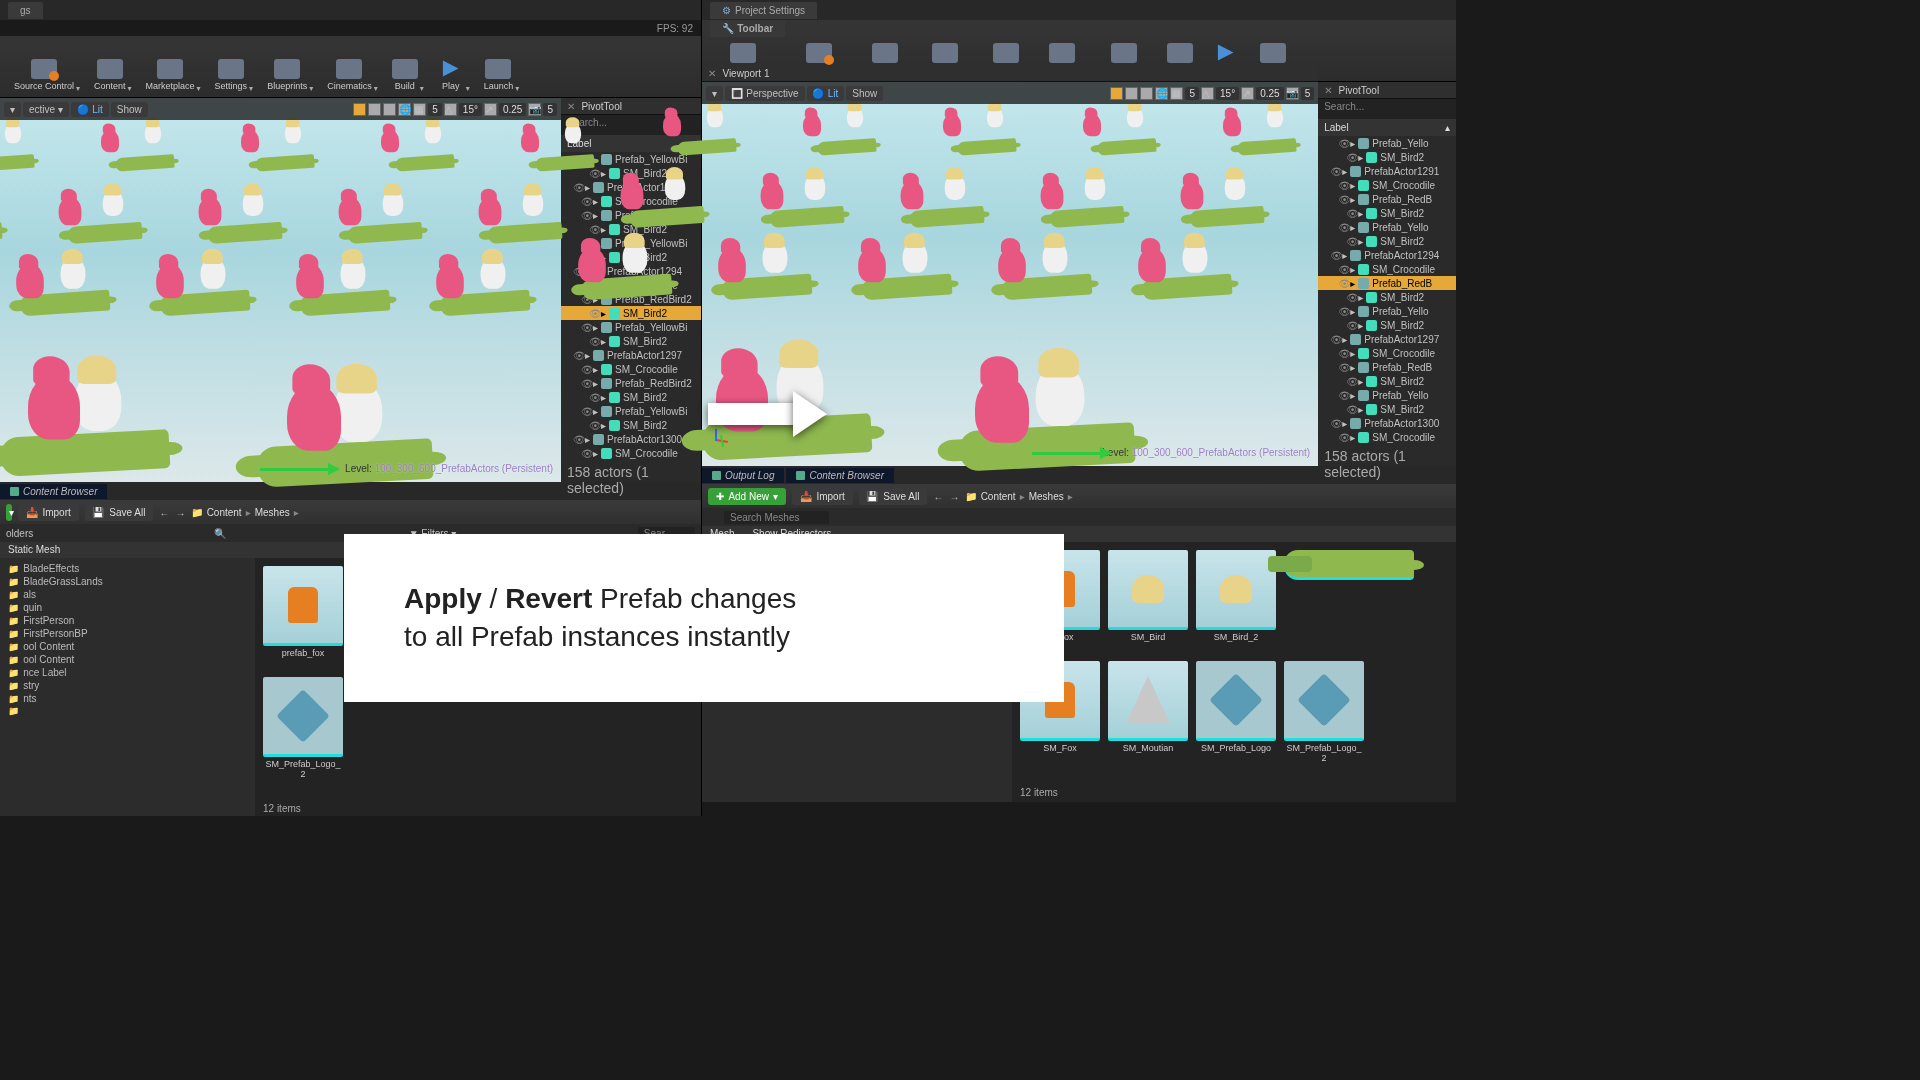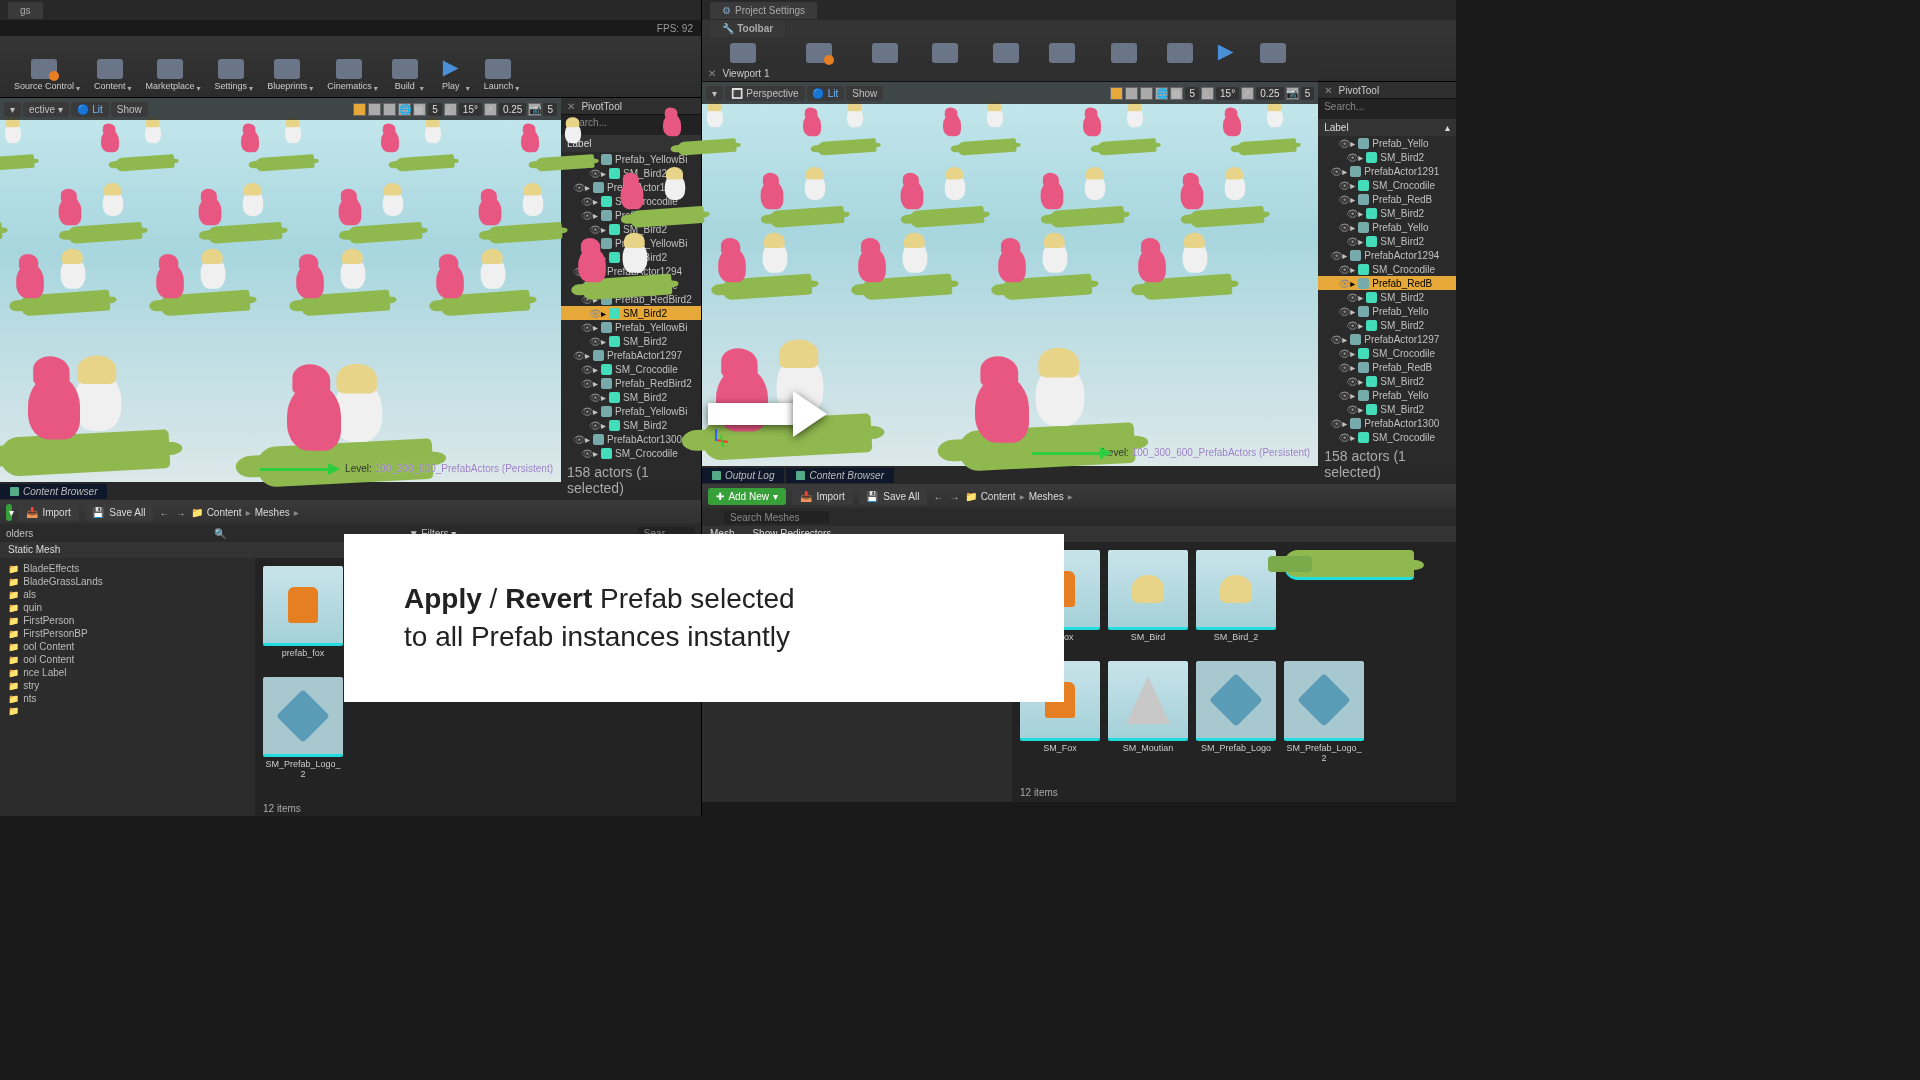--- a/index.html
+++ b/index.html
@@ -819,16 +819,16 @@
   </div>
 </div>
 
 <div class="arrow-overlay">
   <div class="arrow-body"></div>
     <div class="arrow-head"></div>
 </div>
 
 <div class="promo-overlay">
   <div class="promo-text">
-    <b>Apply</b> / <b>Revert</b><span> Prefab selected</span><br>
+    <b>Apply</b> / <b>Revert</b><span> Prefab changes</span><br>
     <span>to all Prefab instances instantly</span>
   </div>
 </div>
 
 </body></html>

